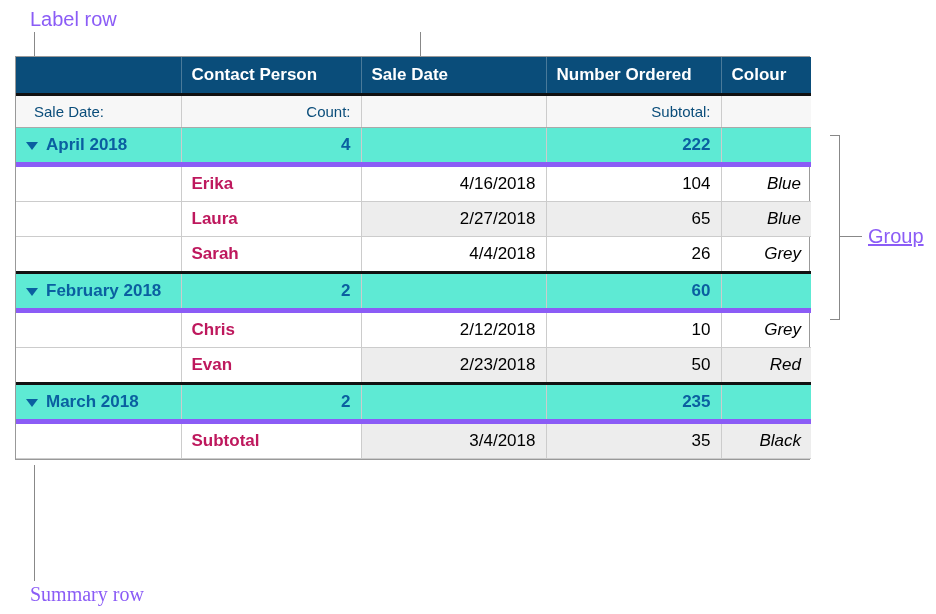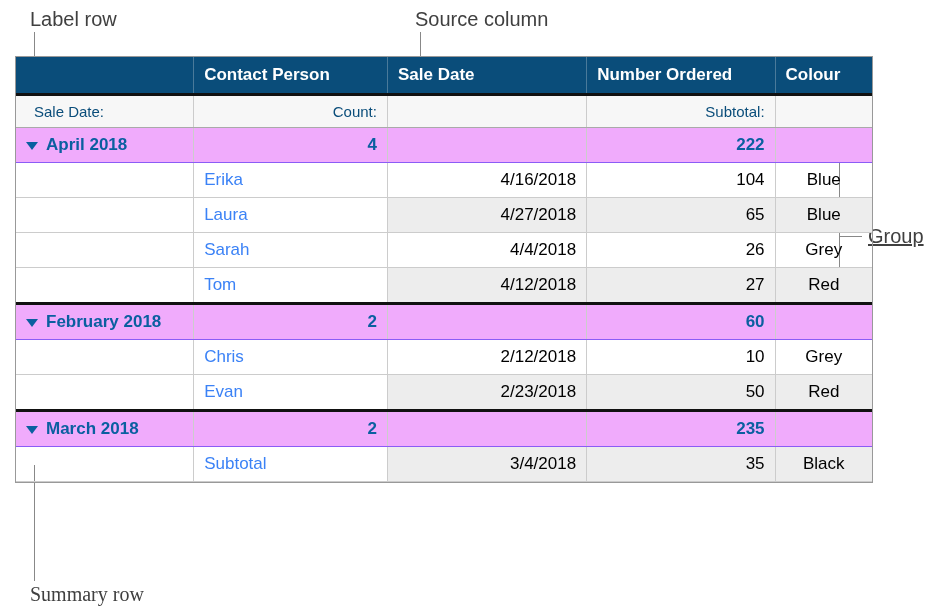--- a/index.html
+++ b/index.html
@@ -14,31 +14,31 @@
     position: relative;
   }
   .canvas {
     position: relative;
     width: 936px;
     height: 614px;
   }
   .callout {
     position: absolute;
     font-size: 20px;
-    color: #404040;
+    color: #8b5cf6;
   }
   .callout-line {
     position: absolute;
     background: #888;
   }
   .table-wrap {
     position: absolute;
     left: 15px;
     top: 56px;
-    width: 858px;
+    width: 795px;
     border: 1px solid #999;
   }
   table {
     border-collapse: collapse;
     width: 100%;
     table-layout: fixed;
   }
   col.c1 { width: 165px; }
   col.c2 { width: 180px; }
   col.c3 { width: 185px; }
@@ -67,22 +67,22 @@
     background: #f7f7f7;
     color: #0a4d7a;
     font-size: 15px;
     border-top: 1px solid #999;
     border-bottom: 1px solid #aaa;
   }
   tr.label-row .lbl-sale { text-align: left; padding-left: 18px; margin-top: 12px; }
   tr.label-row .lbl-count { text-align: right; }
   tr.label-row .lbl-sub { text-align: right; }
   tr.summary-row td {
-    background: #f0abfc;
-    border-bottom: 1px solid #8b5cf6;
+    background: #5eead4;
+    border-bottom: 5px solid #8b5cf6;
   }
   tr.summary-row.heavy td {
     border-top: 3px solid #111;
   }
   tr.summary-row .group-name {
     color: #0a5fa0;
     font-weight: 700;
   }
   tr.summary-row .disclosure {
     display: inline-block;
@@ -92,47 +92,46 @@
     border-top: 8px solid #0a5fa0;
     margin-right: 8px;
     vertical-align: middle;
   }
   tr.summary-row .count, tr.summary-row .subtotal {
     color: #0a5fa0;
     font-weight: 700;
     text-align: right;
   }
   tr.data-row .contact {
-    color: #3b82f6;
-    font-weight: 400;
+    color: #be185d;
+    font-weight: 700;
   }
   tr.data-row .date { text-align: right; }
   tr.data-row .num  { text-align: right; }
-  tr.data-row .colour { text-align: center; }
+  tr.data-row .colour { text-align: right; font-style: italic; }
   tr.data-row.alt td.date,
   tr.data-row.alt td.num,
   tr.data-row.alt td.colour {
     background: #ededed;
   }
   .bracket {
     position: absolute;
     border-top: 1px solid #888;
     border-bottom: 1px solid #888;
     border-right: 1px solid #888;
     width: 10px;
   }
 </style>
 </head>
 <body>
 <div class="canvas">
 
   <div class="callout" style="left:30px; top:8px;">Label row</div>
   <div class="callout-line" style="left:34px; top:32px; width:1px; height:72px;"></div>
 
-  <div class="callout" style="left:415px; top:8px;">Source column</div>
   <div class="callout-line" style="left:420px; top:32px; width:1px; height:24px;"></div>
 
   <div class="callout" style="left:868px; top:225px;text-decoration:underline;">Group</div>
   <div class="bracket" style="left:830px; top:135px; height:185px;"></div>
   <div class="callout-line" style="left:840px; top:236px; width:22px; height:1px;"></div>
 
   <div class="callout" style="left:30px; top:583px;font-family:Liberation Serif, serif;">Summary row</div>
   <div class="callout-line" style="left:34px; top:465px; width:1px; height:116px;"></div>
 
   <div class="table-wrap">
@@ -172,38 +171,31 @@
           <tr class="data-row">
             <td></td>
             <td class="contact">Erika</td>
             <td class="date">4/16/2018</td>
             <td class="num">104</td>
             <td class="colour">Blue</td>
           </tr>
           <tr class="data-row alt">
             <td></td>
             <td class="contact">Laura</td>
-            <td class="date">4/27/2018</td>
+            <td class="date">2/27/2018</td>
             <td class="num">65</td>
             <td class="colour">Blue</td>
           </tr>
           <tr class="data-row">
             <td></td>
             <td class="contact">Sarah</td>
             <td class="date">4/4/2018</td>
             <td class="num">26</td>
             <td class="colour">Grey</td>
           </tr>
-          <tr class="data-row alt">
-            <td></td>
-            <td class="contact">Tom</td>
-            <td class="date">4/12/2018</td>
-            <td class="num">27</td>
-            <td class="colour">Red</td>
-          </tr>
           <tr class="summary-row heavy">
             <td class="group-name"><span class="disclosure"></span><span>February 2018</span></td>
             <td class="count">2</td>
             <td></td>
             <td class="subtotal">60</td>
             <td></td>
           </tr>
           <tr class="data-row">
             <td></td>
             <td class="contact">Chris</td>

